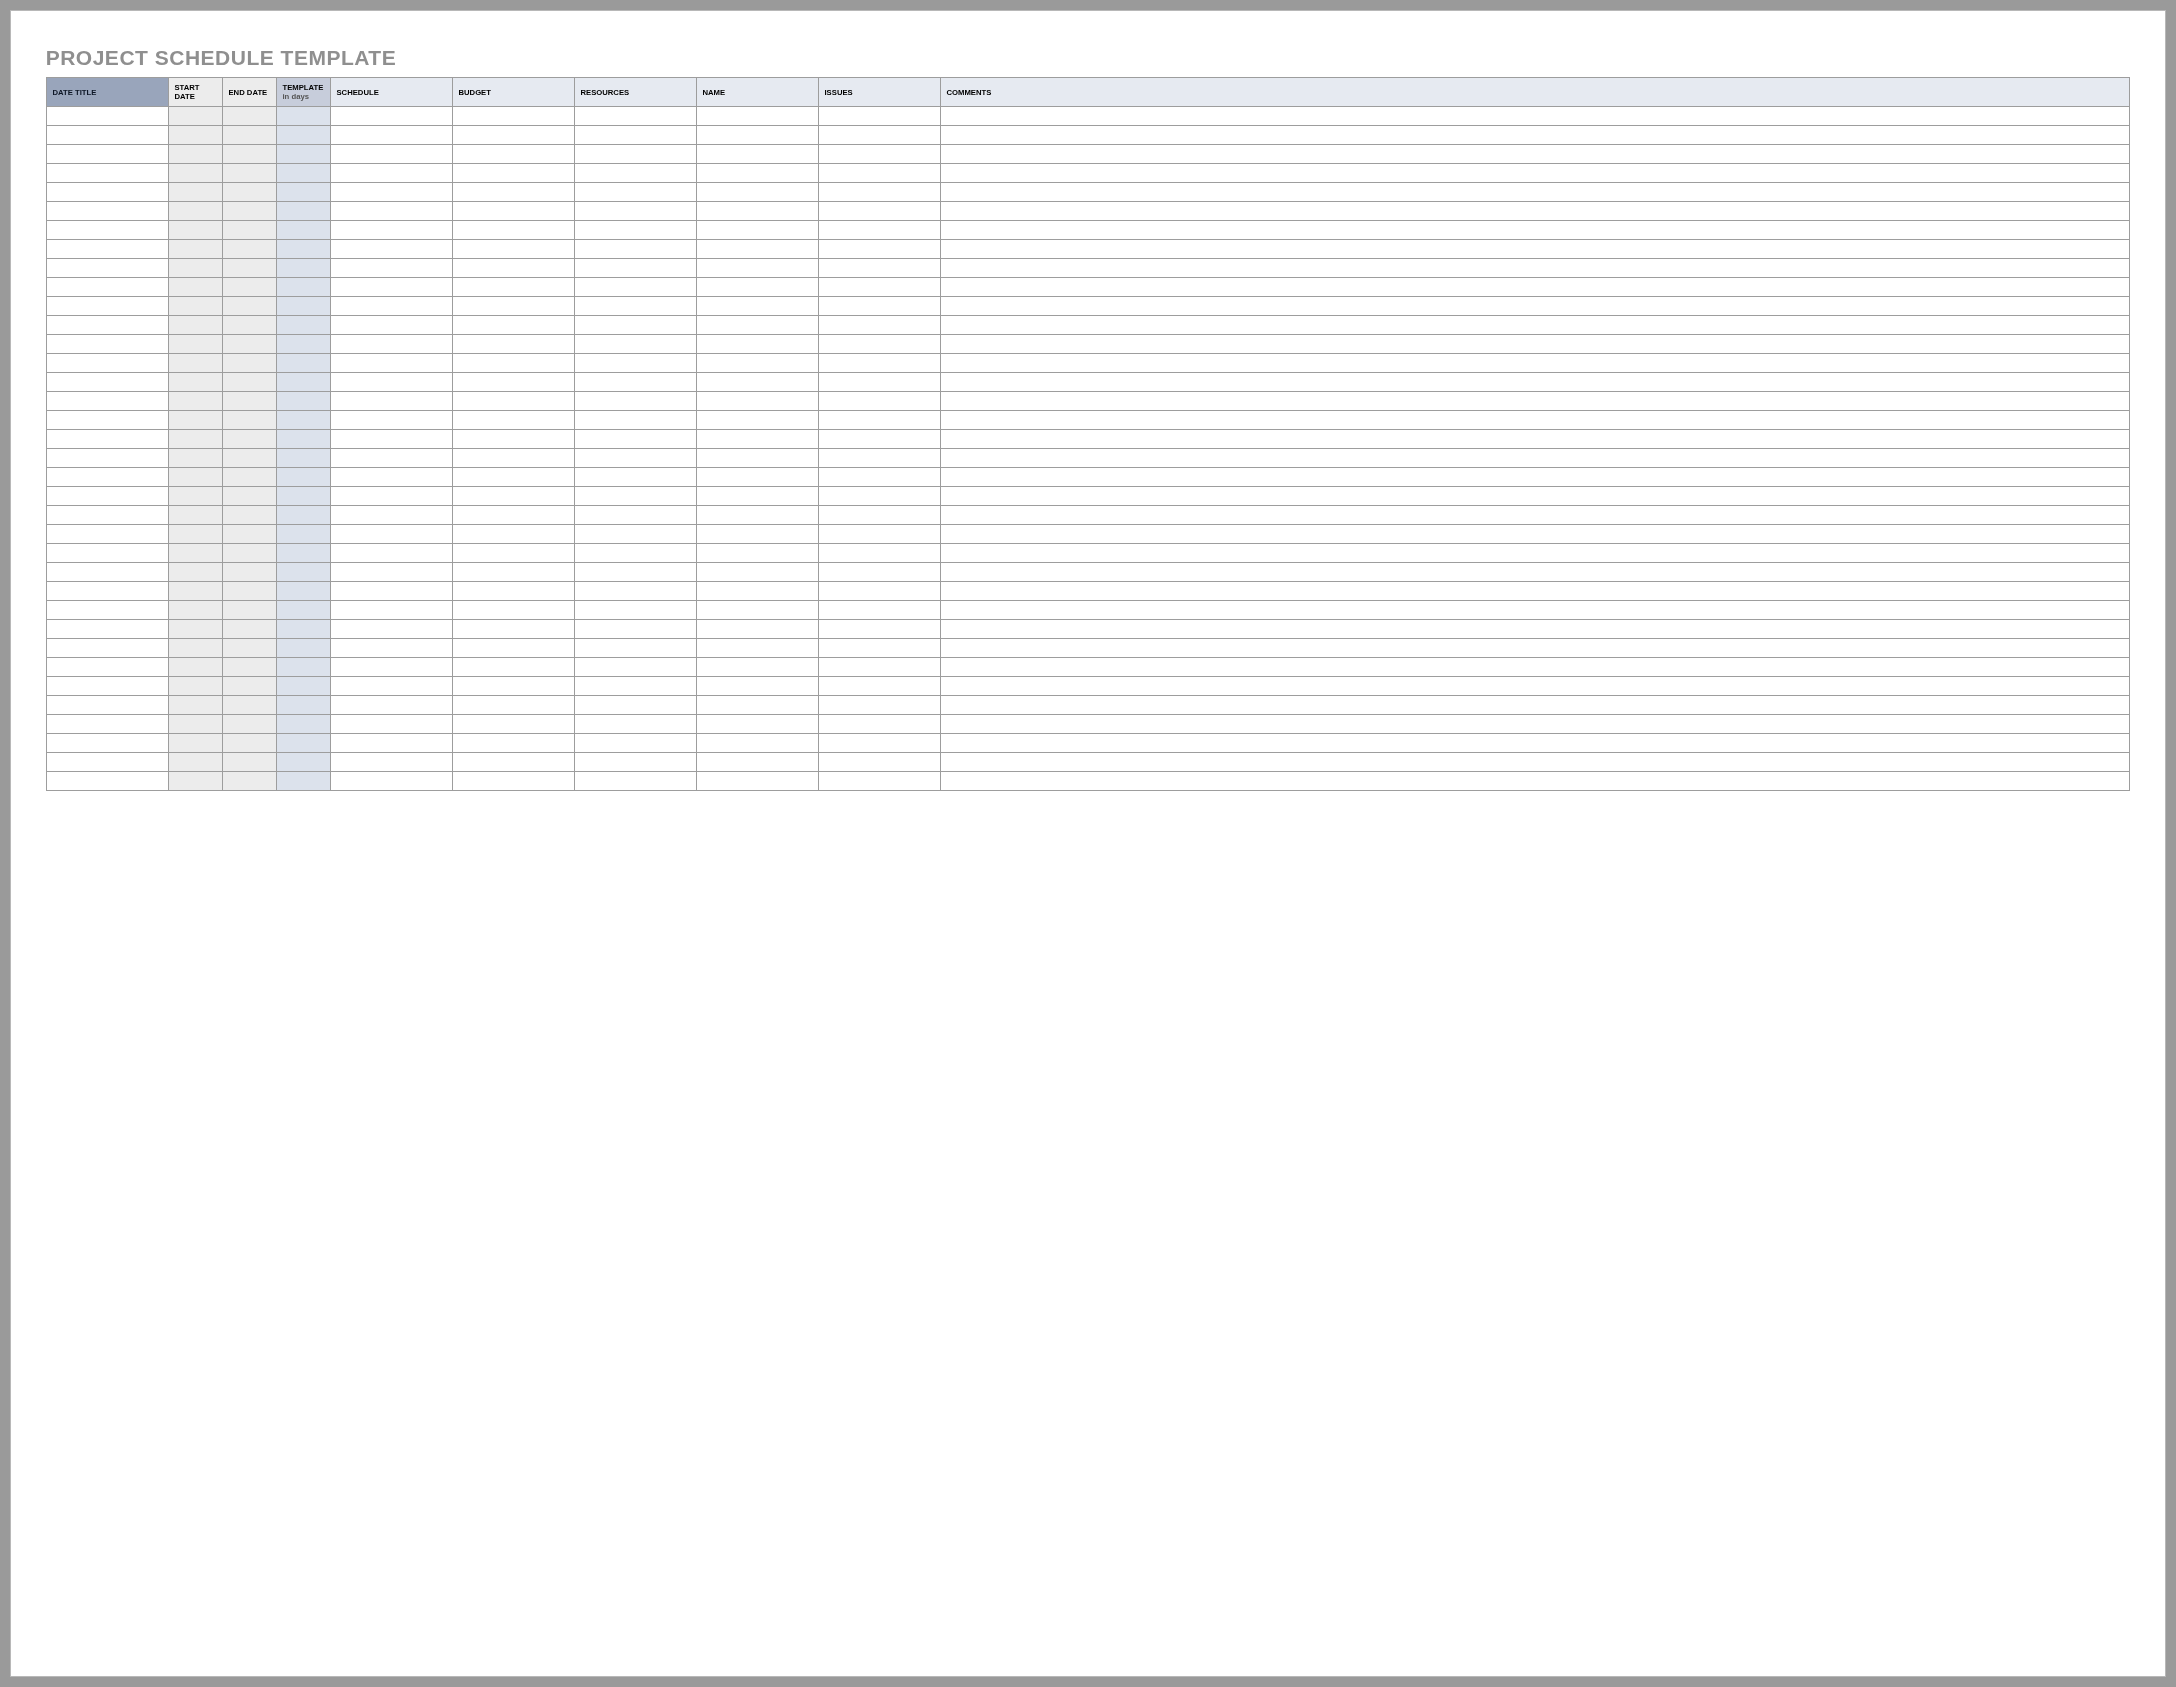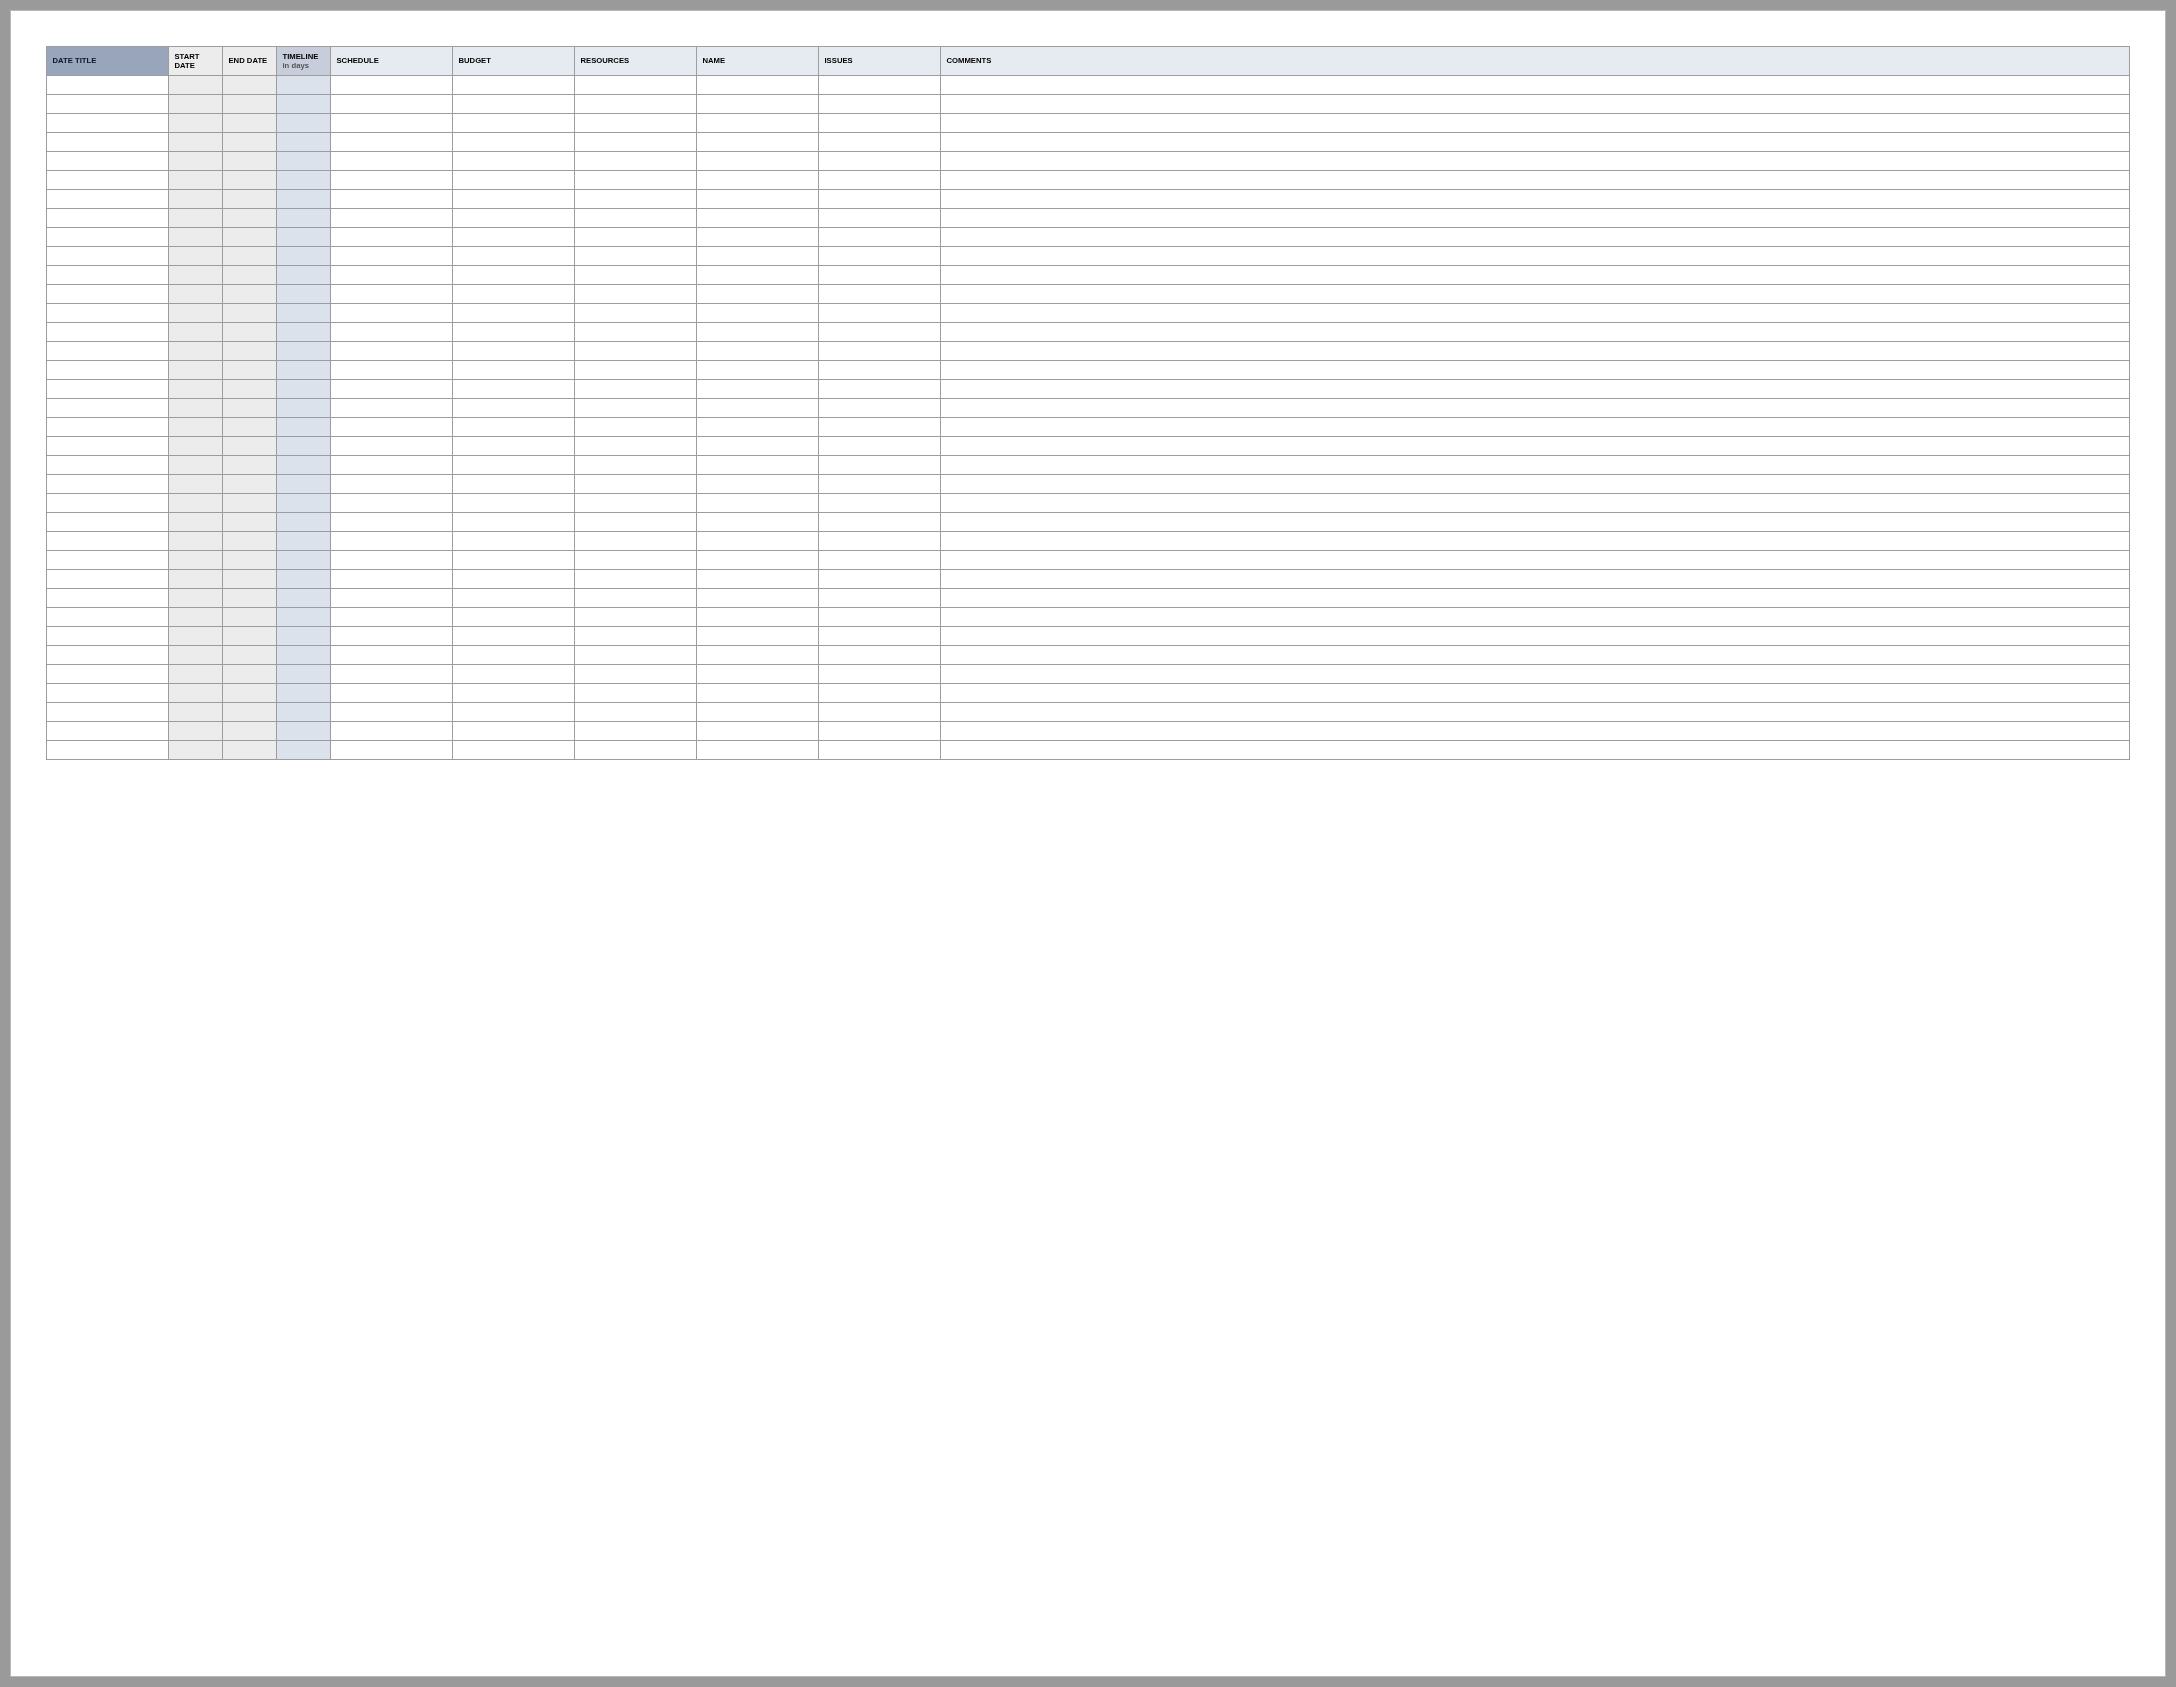--- a/index.html
+++ b/index.html
@@ -91,20 +91,21 @@
     background: transparent;
     font-size: 9.7px;
     padding: 0 3.9px;
     outline: none;
   }
 </style>
 </head>
 <body>
 
 <div class="page">
+  <h1>PROJECT SCHEDULE TEMPLATE</h1>
 
 
   <table>
     <colgroup>
       <col style="width:122px">
       <col style="width:54px">
       <col style="width:54px">
       <col style="width:54px">
       <col style="width:122px">
       <col style="width:122px">
@@ -112,21 +113,21 @@
       <col style="width:122px">
       <col style="width:122px">
       <col>
     </colgroup>
     <thead>
       <tr class="col-headers">
         <th class="th-phase">DATE TITLE</th>
         <th class="th-start">START DATE</th>
         <th class="th-end">END DATE</th>
         <th class="th-duration">
-          <span>TIMELINE</span>
+          <span>TEMPLATE</span>
           <span class="sub">in days</span>
         </th>
         <th class="th-notes">SCHEDULE</th>
         <th class="th-notes">BUDGET</th>
         <th class="th-notes">RESOURCES</th>
         <th class="th-notes">NAME</th>
         <th class="th-notes">ISSUES</th>
         <th class="th-notes">COMMENTS</th>
       </tr>
     </thead>

